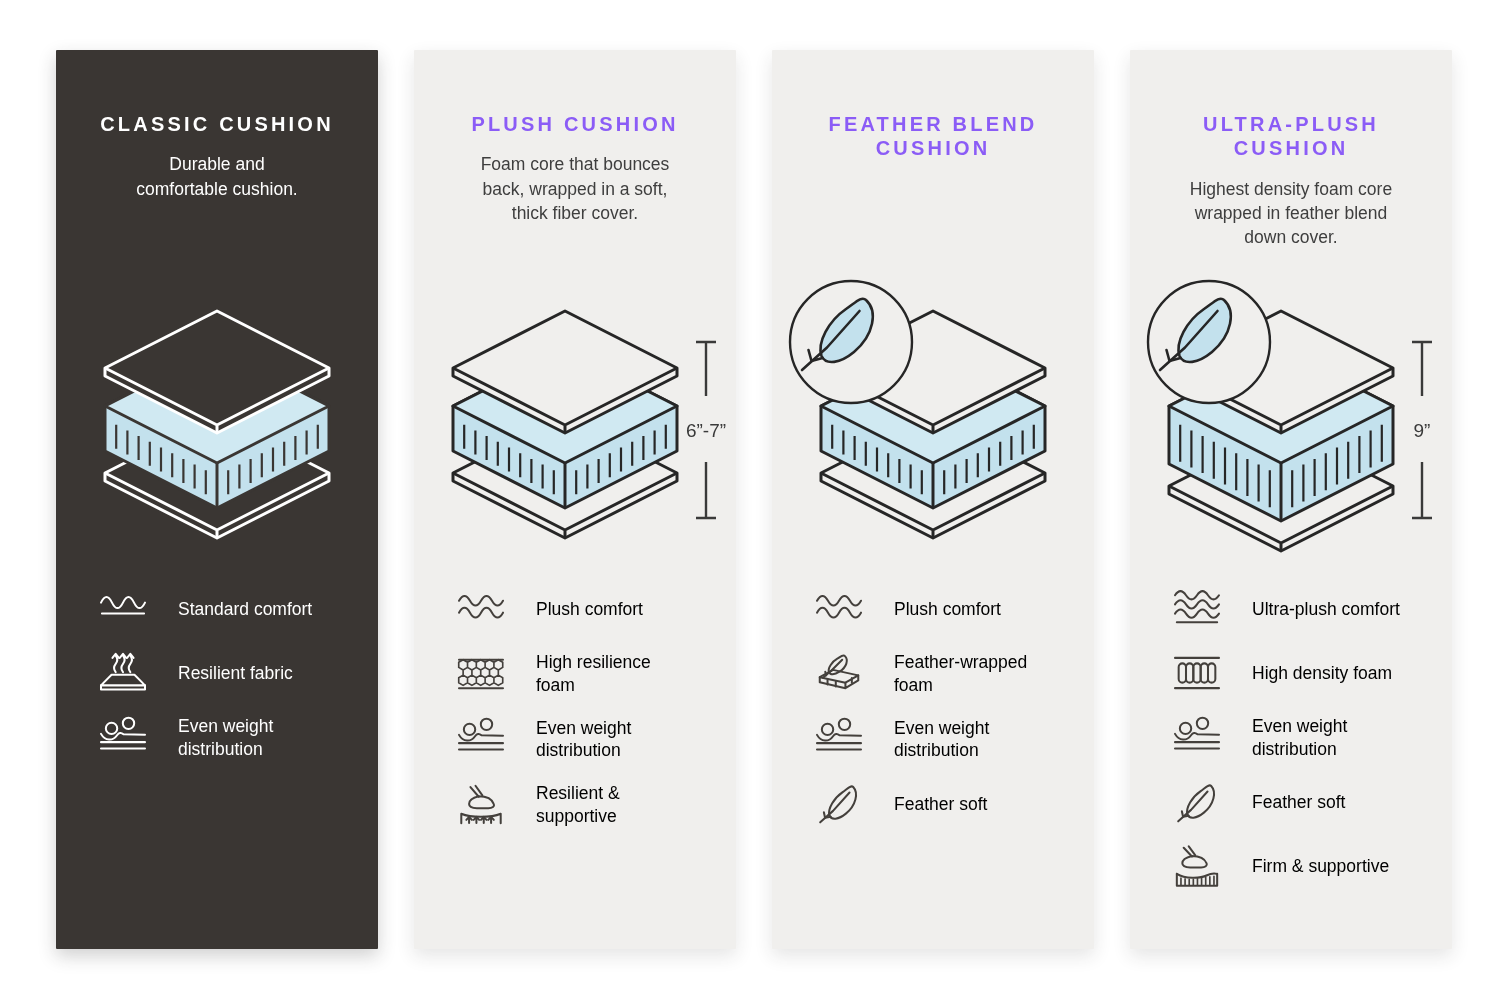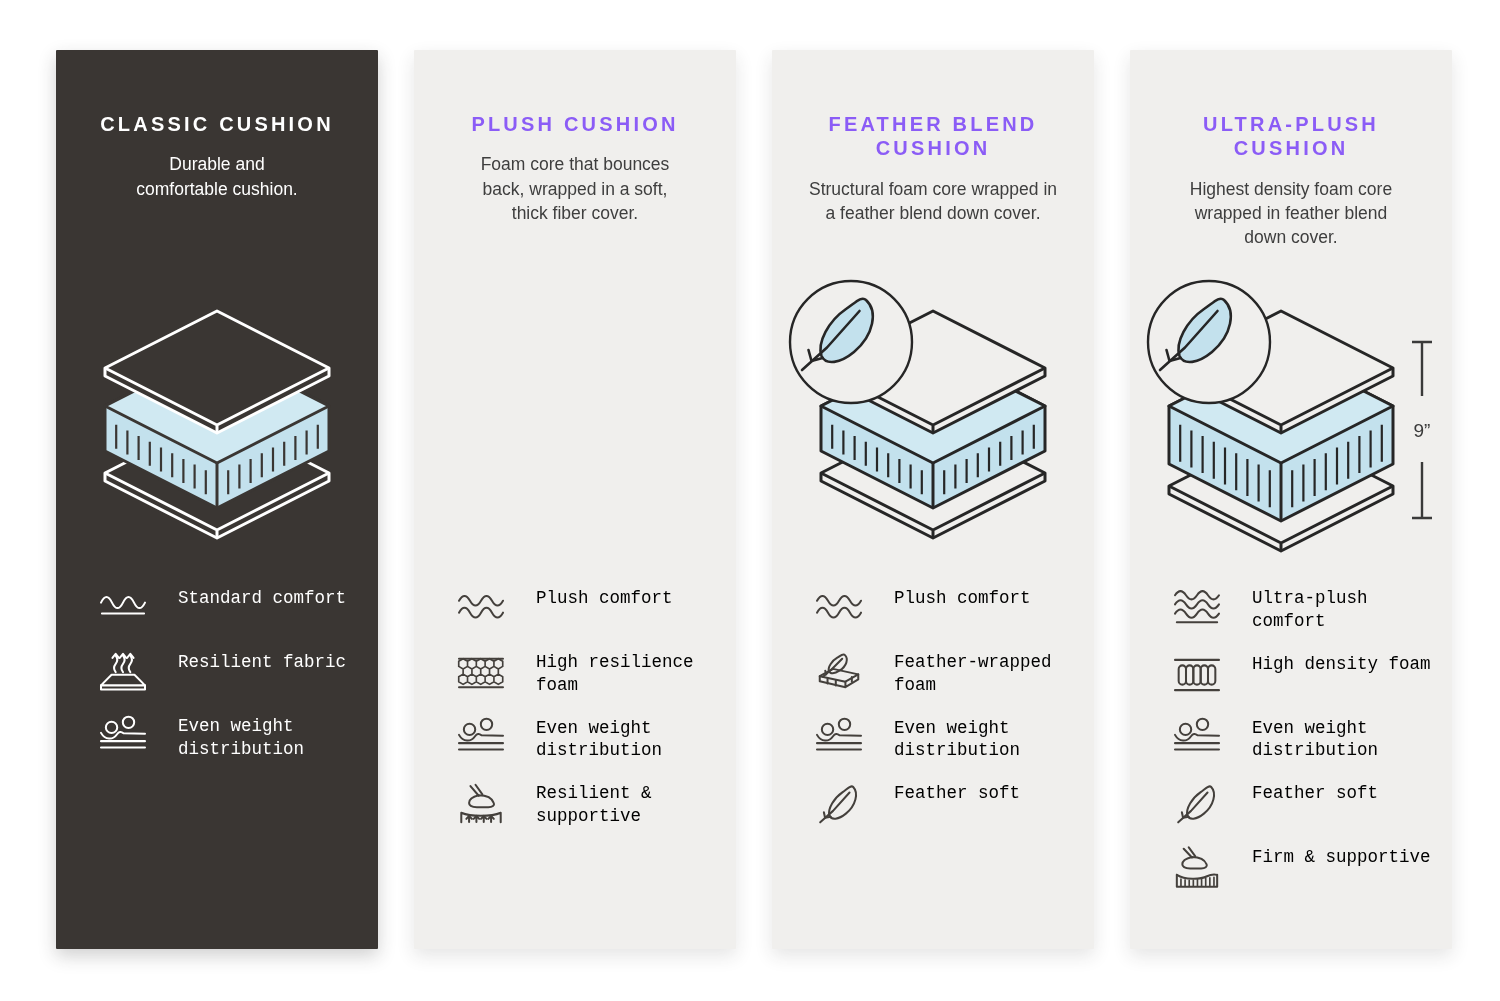--- a/index.html
+++ b/index.html
@@ -16,21 +16,21 @@
     white-space:pre-line;}
   .card.dark .title,.card.dark .desc{color:#ffffff;}
   .card.light .title{color:#8b5cf6;}
   .card.light .desc{color:#3e3e3e;}
   .diagram{position:absolute;top:228px;left:0;right:0;height:282px;
     display:flex;justify-content:center;}
   .diagram svg{overflow:visible;}
   .diagram text{font-family:"Liberation Sans",sans-serif;font-size:19px;fill:#3a3a3a;}
   .features{position:absolute;top:537px;left:40px;right:10px;list-style:none;
     margin:0;padding:0;text-align:left;}
-  .feat{display:flex;align-items:flex-start;margin-bottom:20px;font-family:Liberation Mono, monospace;}
+  .feat{display:flex;align-items:center;margin-bottom:20px;}
   .fic{flex:0 0 56px;width:56px;margin-right:26px;display:flex;align-items:center;}
   .fic svg{width:54px;height:44px;}
   .card.dark .fic{color:#ffffff;}
   .card.light .fic{color:#44403c;}
   .flabel{font-size:17.5px;line-height:1.3;white-space:pre-line;}
   .card.dark .flabel{color:#ffffff;}
   .card.light .flabel{color:#000000;}
 </style>
 </head>
 <body>
@@ -95,20 +95,42 @@
     <span class="flabel">Even weight
 distribution</span>
   </li>
       </ul>
   </section>
     <section class="card light">
     <h2 class="title">PLUSH CUSHION</h2>
     <p class="desc">Foam core that bounces
 back, wrapped in a soft,
 thick fiber cover.</p>
+    <div class="diagram">
+        <svg width="300" height="282" viewBox="0 0 300 282">
+          <g>
+            <path d="M28 195L140 138L252 195v8L140 260L28 203Z" fill="#f0efed" stroke="#262626" stroke-width="3" stroke-linejoin="round"></path>
+            <path d="M28 195L140 252L252 195M140 252v8" fill="none" stroke="#262626" stroke-width="3" stroke-linejoin="round"></path>
+          </g>
+          <g>
+            <path d="M28 128L140 71L252 128v45L140 230L28 173Z" fill="#c3e1ed" stroke="#262626" stroke-width="3" stroke-linejoin="round"></path>
+            <path d="M28 128L140 71L252 128L140 185Z" fill="#d0e9f2" stroke="#262626" stroke-width="3" stroke-linejoin="round"></path>
+            <path d="M140 185v45" stroke="#262626" stroke-width="3"></path>
+            <path d="M39.2 146.7v24M151.2 192.3v24M50.4 152.4v24M162.4 186.6v24M61.6 158.1v24M173.6 180.9v24M72.8 163.8v24M184.8 175.2v24M84.0 169.5v24M196.0 169.5v24M95.2 175.2v24M207.2 163.8v24M106.4 180.9v24M218.4 158.1v24M117.6 186.6v24M229.6 152.4v24M128.8 192.3v24M240.8 146.7v24" stroke="#262626" stroke-width="2.2" fill="none"></path>
+          </g>
+          <g>
+            <path d="M28 90L140 33L252 90v8L140 155L28 98Z" fill="#f0efed" stroke="#262626" stroke-width="3" stroke-linejoin="round"></path>
+            <path d="M28 90L140 147L252 90M140 147v8" fill="none" stroke="#262626" stroke-width="3" stroke-linejoin="round"></path>
+          </g>
+          <g stroke="#3a3a3a" stroke-width="2.4">
+            <path d="M271 64h20M281 64v54M281 184v56M271 240h20" fill="none"></path>
+            <text x="281" y="159" text-anchor="middle" stroke="none">6”-7”</text>
+          </g>
+        </svg>
+      </div>
     <ul class="features">
         <li class="feat">
     <span class="fic">
             <svg viewBox="0 0 56 48" fill="none" stroke="currentColor" stroke-width="2.2" stroke-linecap="round" stroke-linejoin="round">
               <path d="M4 15c4 -7 8 -7 12 0s8 7 12 0s8 -7 12 0s8 7 12 0"></path>
               <path d="M4 28c4 -7 8 -7 12 0s8 7 12 0s8 -7 12 0s8 7 12 0"></path>
             </svg>
           </span>
     <span class="flabel">Plush comfort</span>
   </li>
@@ -144,22 +166,20 @@
             </svg>
           </span>
     <span class="flabel">Resilient &amp;
 supportive</span>
   </li>
       </ul>
   </section>
     <section class="card light">
     <h2 class="title">FEATHER BLEND
 CUSHION</h2>
-    <p class="desc">Structural foam core wrapped in
-a feather blend down cover.</p>
     <div class="diagram">
         <svg width="300" height="282" viewBox="0 0 300 282">
           <g>
             <path d="M38 195L150 138L262 195v8L150 260L38 203Z" fill="#f0efed" stroke="#262626" stroke-width="3" stroke-linejoin="round"></path>
             <path d="M38 195L150 252L262 195M150 252v8" fill="none" stroke="#262626" stroke-width="3" stroke-linejoin="round"></path>
           </g>
           <g>
             <path d="M38 128L150 71L262 128v45L150 230L38 173Z" fill="#c3e1ed" stroke="#262626" stroke-width="3" stroke-linejoin="round"></path>
             <path d="M38 128L150 71L262 128L150 185Z" fill="#d0e9f2" stroke="#262626" stroke-width="3" stroke-linejoin="round"></path>
             <path d="M150 185v45" stroke="#262626" stroke-width="3"></path>

